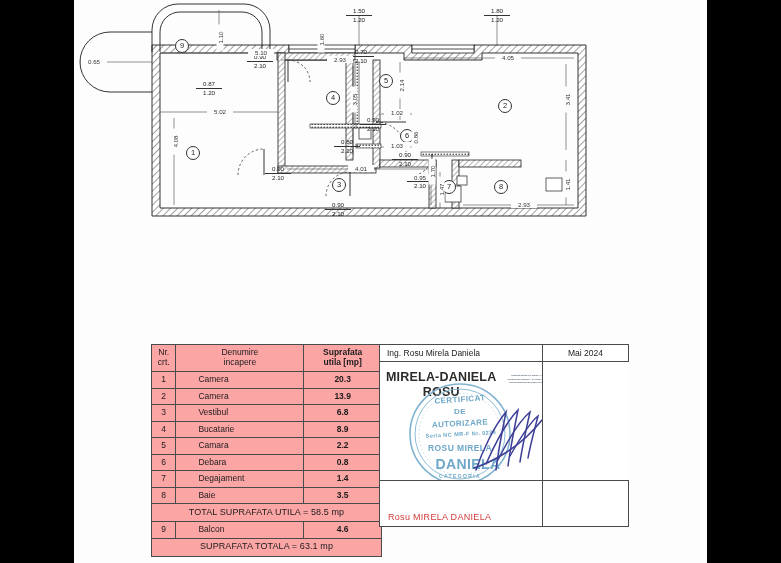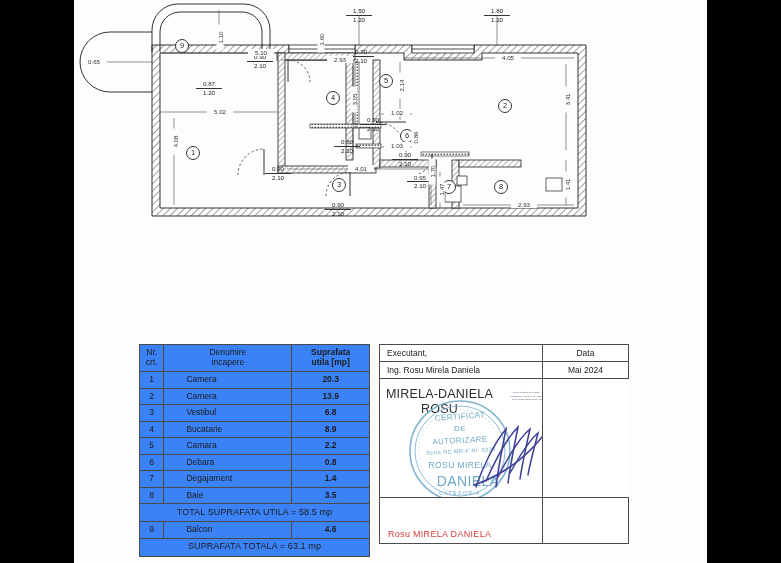--- a/index.html
+++ b/index.html
@@ -17,37 +17,37 @@
   #plan-wrap{position:absolute;left:0;top:0;width:633px;height:330px;}
   #plan-svg{position:absolute;left:0;top:0;}
 
   
   #tables{position:absolute;left:65px;top:344px;width:490px;}
   table{border-collapse:collapse;font-size:8.5px;color:#1b1b1b;}
   td,th{border:1px solid #4a4a4a;padding:0;font-weight:normal;
         text-align:center;vertical-align:middle;height:15.5px;
         line-height:1.05;}
 
-  #room-table{position:absolute;left:0;top:0;width:231px;background:#3b82f6;}
+  #room-table{position:absolute;left:12px;top:0;width:231px;background:#fca5a5;}
   #room-table td.hd{font-size:8.5px;height:26px;line-height:1.15;}
   #room-table td.nr{width:26px;}
   #room-table td.nm{width:118px;text-align:left;padding-left:22px;margin-top:42px;}
   #room-table td.ar{width:85px;font-weight:bold;}
   #room-table td.total{font-size:9px;letter-spacing:.1px;height:17px;}
 
   #sig-table{position:absolute;left:240px;top:0;width:250px;background:#fff;}
   #sig-table td{height:16px;}
   #sig-table td.lbl{width:160px;text-align:left;padding-left:7px;}
   #sig-table td.dta{width:88px;}
   #sig-table td.stampcell{height:118px;position:relative;padding:0;}
   #sig-table td.blankcell{height:45px;position:relative;}
 
   
   .stamp-box{position:absolute;left:0;top:0;width:100%;height:100%;
-             overflow:hidden;}
+             overflow:hidden;font-weight:bold;}
   .sig-name{position:absolute;left:6px;top:8px;font-size:12.5px;
             color:#2b2b2b;line-height:1.18;letter-spacing:.2px;}
   .micro{position:absolute;left:125px;top:12px;width:118px;
          font-size:2.4px;color:#5d6b78;line-height:1.55;
          font-family:"Liberation Sans",sans-serif;}
   .round-stamp{position:absolute;left:28px;top:20px;width:104px;height:104px;}
   .stamp-txt{position:absolute;width:100%;text-align:center;
              color:#6fa8c8;font-size:8px;letter-spacing:.4px;
              font-family:"Liberation Sans",sans-serif;}
   .scribble{position:absolute;left:92px;top:42px;}
@@ -317,24 +317,20 @@
           </tr>
           <tr>
             <td class="total" colspan="3">SUPRAFATA TOTALA = 63.1 mp</td>
           </tr>
         </tbody>
       </table>
 
       <table id="sig-table">
         <tbody>
           <tr>
-            <td class="lbl">Executant,</td>
-            <td class="dta">Data</td>
-          </tr>
-          <tr>
             <td class="lbl">Ing. Rosu Mirela Daniela</td>
             <td class="dta">Mai 2024</td>
           </tr>
 
           <tr>
             <td class="stampcell">
               <div class="stamp-box">
 
                 <div class="sig-name">
                   <div>MIRELA-DANIELA</div>

